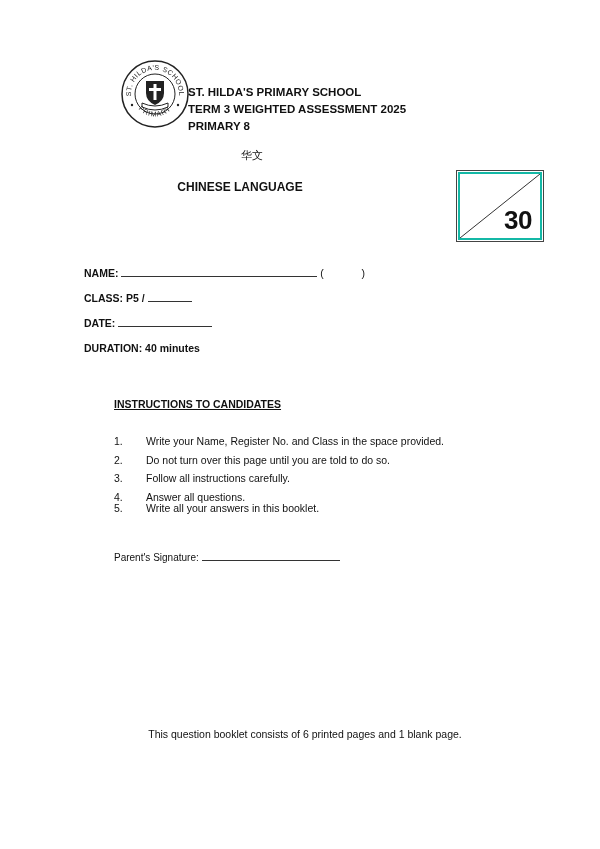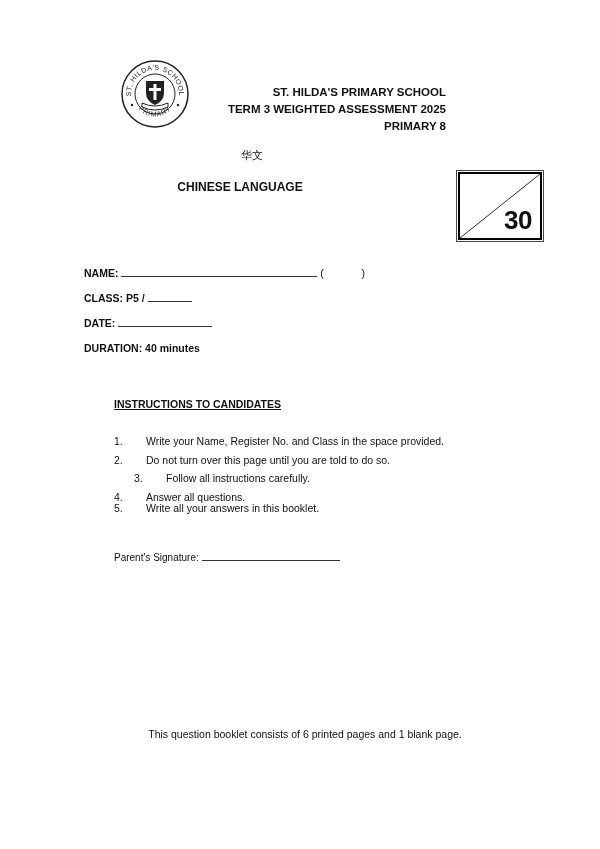--- a/index.html
+++ b/index.html
@@ -5,30 +5,30 @@
   html, body { margin: 0; padding: 0; background: #ffffff; }
   body {
     width: 600px; height: 849px; position: relative; overflow: hidden;
     font-family: "Liberation Sans", sans-serif; color: #111;
   }
   .abs { position: absolute; }
 
   
   .logo { left: 120px; top: 59px; width: 70px; height: 70px; }
   .school-title {
-    left: 176px; width: 270px; text-align: right;
+    left: 188px; width: 270px; text-align: left;
     font-weight: bold; font-size: 11.5px; line-height: 16px;
   }
   .subject-cn { left: 0; width: 504px; text-align: center; top: 148px; font-size: 11px; font-family: Liberation Serif, serif; }
   .subject-en { left: 0; width: 480px; text-align: center; top: 180px; font-size: 12px; font-weight: bold; }
 
   
   .score-box {
     left: 458px; top: 172px; width: 80px; height: 64px;
-    border: 2px solid #000000; box-shadow: 0 0 0 1px #fff, 0 0 0 2px #444;
+    border: 2px solid #14b8a6; box-shadow: 0 0 0 1px #fff, 0 0 0 2px #444;
   }
   .score-box svg { position: absolute; left: 0; top: 0; }
   .score-value {
     position: absolute; right: 8px; bottom: 2px;
     font-size: 26px; font-weight: bold; letter-spacing: -0.5px;
   }
 
   
   .field { left: 84px; font-size: 10.5px; font-weight: bold; }
   .line { display: inline-block; border-bottom: 1px solid #333; vertical-align: baseline; height: 10px; }
@@ -107,21 +107,21 @@
 </div>
 
 <div class="abs instr-title">INSTRUCTIONS TO CANDIDATES</div>
 
 <div class="abs instr-item" style="top:435px;">
   <span class="instr-num">1.</span><span>Write your Name, Register No. and Class in the space provided.</span>
 </div>
 <div class="abs instr-item" style="top:454px;">
   <span class="instr-num">2.</span><span>Do not turn over this page until you are told to do so.</span>
 </div>
-<div class="abs instr-item" style="top:472px;margin-left:20px;">
+<div class="abs instr-item" style="top:472px;">
   <span class="instr-num">3.</span><span>Follow all instructions carefully.</span>
 </div>
 <div class="abs instr-item" style="top:491px;">
   <span class="instr-num">4.</span><span>Answer all questions.</span>
 </div>
 <div class="abs instr-item" style="top:502px;">
   <span class="instr-num">5.</span><span>Write all your answers in this booklet.</span>
 </div>
 
 <div class="abs signature">

